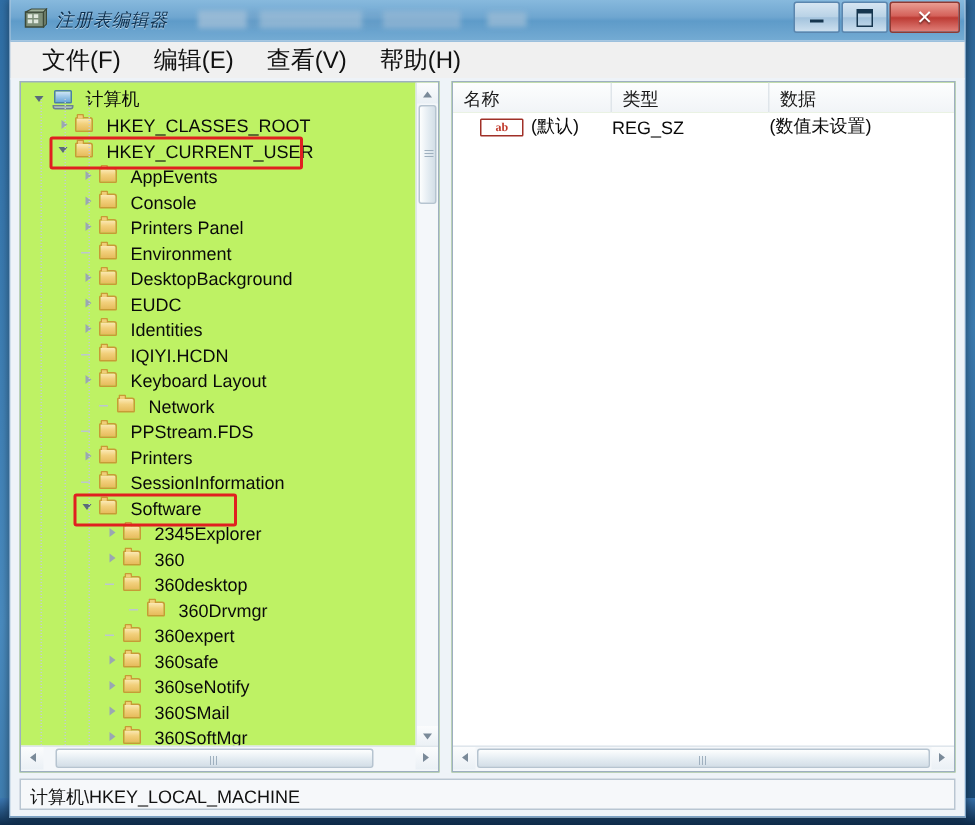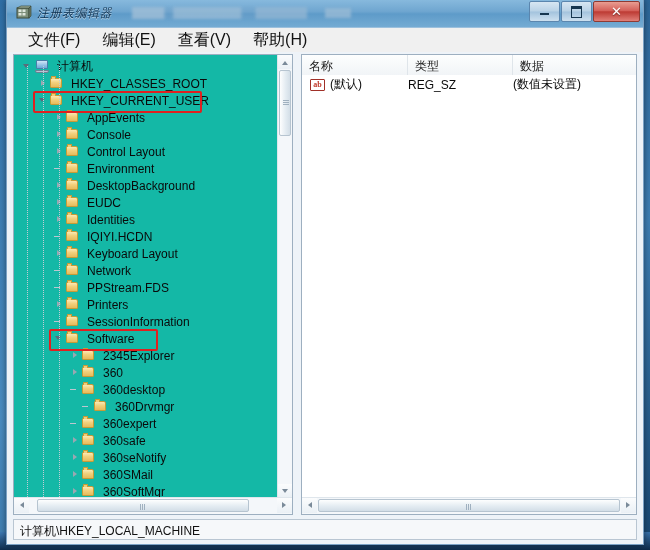--- a/index.html
+++ b/index.html
@@ -91,21 +91,21 @@
   #content{
     position:absolute;left:0;top:52px;right:0;bottom:0;
     background:#eef3f8;
   }
   
   #panes{
     position:absolute;left:6px;top:2px;right:6px;bottom:29px;
   }
   .pane{
     position:absolute;top:0;bottom:0;
-    background:#14b8a6;border:1px solid #9dafc0;box-sizing:border-box;
+    background:#bef264;border:1px solid #9dafc0;box-sizing:border-box;
     overflow:hidden;
   }
   #left-pane{left:0;width:280px;}
   #splitter{
     position:absolute;left:281px;top:0;bottom:0;width:6px;
     background:#eef3f8;cursor:col-resize;
   }
   #right-pane{left:288px;right:0;}
   
   #tree-viewport{
@@ -235,21 +235,21 @@
     border-right:1px solid #dfe5ea;
     height:20px;
   }
   #lv-body{
     position:absolute;left:0;top:20px;right:0;bottom:16px;background:#fff;
   }
   .lv-row{
     height:19px;display:flex;align-items:center;font-size:12px;color:#0a0a0a;
   }
   .ab-icon{
-    width:15px;height:12px;margin-left:8px;margin-right:5px;flex:none;position:relative;
+    width:29px;height:12px;margin-left:18px;margin-right:5px;flex:none;position:relative;
     background:#fff;border:1px solid #a03028;box-sizing:border-box;border-radius:1px;
   }
   .ab-icon span{
     position:absolute;left:1px;top:-1px;right:1px;
     font-size:8px;line-height:11px;color:#c0392b;font-weight:bold;
     font-family:"Liberation Serif",serif;text-align:center;
   }
   .lv-c1{width:106px;display:flex;align-items:center;}
   .lv-c2{width:105px;}
   .lv-c3{flex:1;}
@@ -345,21 +345,21 @@
                 <span class="folder">
                   <i></i>
                 </span>
                 <span class="tlabel">Console</span>
               </div>
               <div class="trow" style="padding-left: 40px;">
                 <span class="arrow closed"></span>
                 <span class="folder">
                   <i></i>
                 </span>
-                <span class="tlabel">Control Layout</span>
+                <span class="tlabel">Printers Panel</span>
               </div>
               <div class="trow" style="padding-left: 40px;">
                 <span class="dash"></span>
                 <span style="width: 4px; flex: 0 0 auto;"></span>
                 <span class="folder">
                   <i></i>
                 </span>
                 <span class="tlabel">Environment</span>
               </div>
               <div class="trow" style="padding-left: 40px;">
@@ -391,21 +391,21 @@
                 </span>
                 <span class="tlabel">IQIYI.HCDN</span>
               </div>
               <div class="trow" style="padding-left: 40px;">
                 <span class="arrow closed"></span>
                 <span class="folder">
                   <i></i>
                 </span>
                 <span class="tlabel">Keyboard Layout</span>
               </div>
-              <div class="trow" style="padding-left: 40px;">
+              <div class="trow" style="padding-left: 52px;">
                 <span class="dash"></span>
                 <span style="width: 4px; flex: 0 0 auto;"></span>
                 <span class="folder">
                   <i></i>
                 </span>
                 <span class="tlabel">Network</span>
               </div>
               <div class="trow" style="padding-left: 40px;">
                 <span class="dash"></span>
                 <span style="width: 4px; flex: 0 0 auto;"></span>
@@ -451,21 +451,21 @@
                 <span class="tlabel">360</span>
               </div>
               <div class="trow" style="padding-left: 56px;">
                 <span class="dash"></span>
                 <span style="width: 4px; flex: 0 0 auto;"></span>
                 <span class="folder">
                   <i></i>
                 </span>
                 <span class="tlabel">360desktop</span>
               </div>
-              <div class="trow" style="padding-left: 48px; margin-left: 20px;">
+              <div class="trow" style="padding-left: 72px;">
                 <span class="dash"></span>
                 <span style="width: 4px; flex: 0 0 auto;"></span>
                 <span class="folder">
                   <i></i>
                 </span>
                 <span class="tlabel">360Drvmgr</span>
               </div>
               <div class="trow" style="padding-left: 56px;">
                 <span class="dash"></span>
                 <span style="width: 4px; flex: 0 0 auto;"></span>

